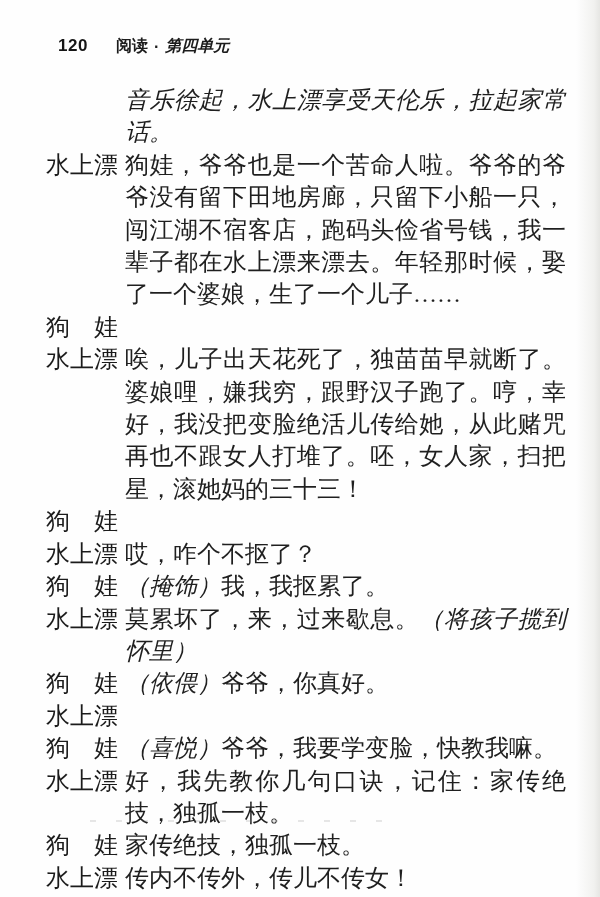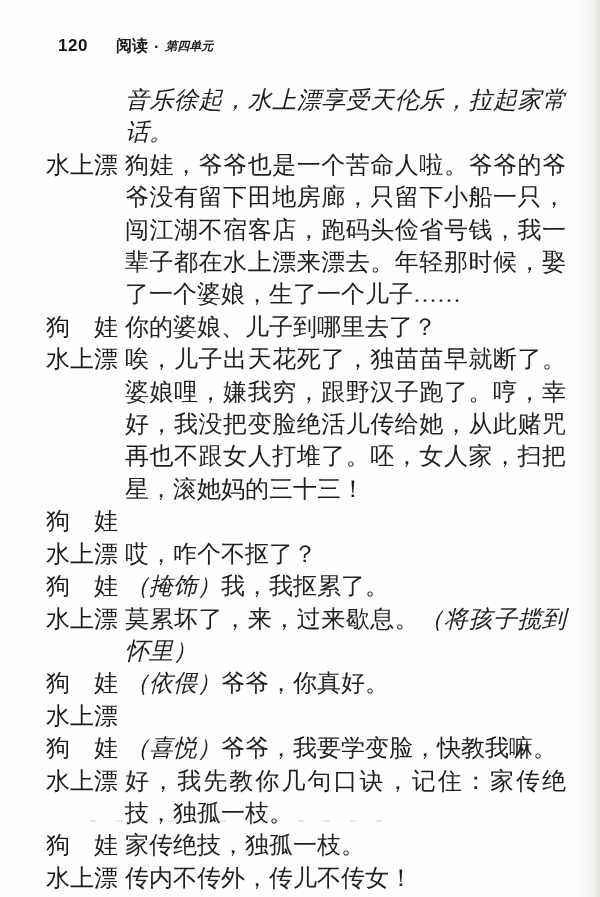--- a/index.html
+++ b/index.html
@@ -24,21 +24,21 @@
   .page-num{
     font-size:17px;font-weight:bold;letter-spacing:0.5px;color:#151515;
   }
   .section{
     margin-left:28px;font-size:16px;color:#1c1c1c;display:flex;align-items:center;
   }
   .section .bold{font-weight:bold;}
   .section .dot{margin:0 6px;font-weight:bold;}
   .section .kai-part{
     font-family:"Liberation Serif","DejaVu Serif",serif;
-    font-style:italic;font-weight:600;font-size:12px;
+    font-style:italic;font-weight:600;font-size:16px;
   }
   
   .content{
     position:absolute;top:84px;left:46px;width:520px;
     font-size:24px;line-height:32.4px;
   }
   .row{display:flex;align-items:flex-start;}
   .speaker{
     flex:0 0 62px;width:62px;
     white-space:nowrap;
@@ -76,21 +76,20 @@
       <div class="speaker"></div>
       <div class="speech stage-open">音乐徐起，水上漂享受天伦乐，拉起家常话。</div>
     </div>
     <div>
         <div class="row">
           <div class="speaker">水上漂</div>
           <div class="speech">狗娃，爷爷也是一个苦命人啦。爷爷的爷爷没有留下田地房廊，只留下小船一只，闯江湖不宿客店，跑码头俭省号钱，我一辈子都在水上漂来漂去。年轻那时候，娶了一个婆娘，生了一个儿子……</div>
         </div>
         <div class="row">
           <div class="speaker">狗　娃</div>
-          <div class="speech">你的婆娘、儿子到哪里去了？</div>
         </div>
         <div class="row">
           <div class="speaker">水上漂</div>
           <div class="speech">唉，儿子出天花死了，独苗苗早就断了。婆娘哩，嫌我穷，跟野汉子跑了。哼，幸好，我没把变脸绝活儿传给她，从此赌咒再也不跟女人打堆了。呸，女人家，扫把星，滚她妈的三十三！</div>
         </div>
         <div class="row">
           <div class="speaker">狗　娃</div>
         </div>
         <div class="row">
           <div class="speaker">水上漂</div>

